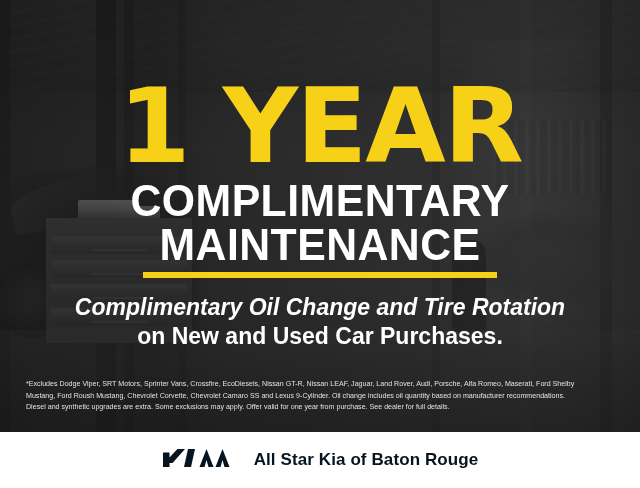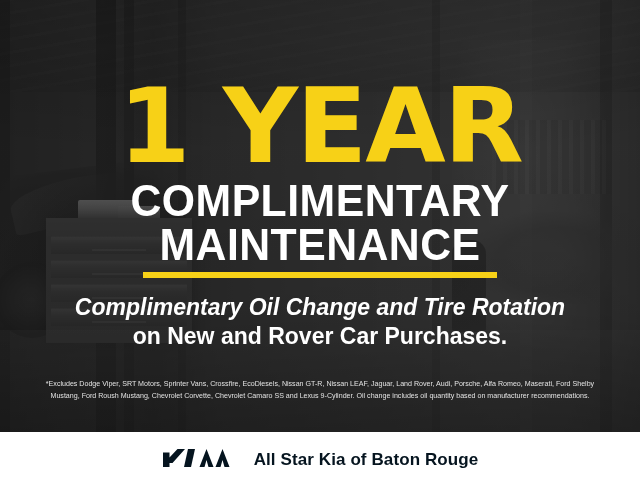--- a/index.html
+++ b/index.html
@@ -177,22 +177,21 @@
     font-family:"Liberation Sans", sans-serif;
     font-weight:bold;
     font-size:23px;
     line-height:28px;
     white-space:nowrap;
   }
   .promo-line.l1{top:293px;font-style:italic;}
   .promo-line.l2{top:322px;}
 
   .disclaimer{
-    position:absolute;left:14px;top:379px;width:612px;
-    text-align:center;
+    position:absolute;left:26px;top:379px;width:612px;
     color:#e2e2e2;
     font-family:"Liberation Sans", sans-serif;
     font-size:7.1px;
     line-height:11.5px;
   }
   .disclaimer div{white-space:nowrap;}
 
   
   .footer{
     position:absolute;left:0;top:432px;width:640px;height:56px;
@@ -253,25 +252,26 @@
     <div class="headline-year">1 YEAR</div>
 
     <div class="headline-sub1">COMPLIMENTARY</div>
 
     <div class="headline-sub2">MAINTENANCE</div>
 
     <div class="divider"></div>
 
     <div class="promo-line l1">Complimentary Oil Change and Tire Rotation</div>
 
-    <div class="promo-line l2">on New and Rover Car Purchases.</div>
+    <div class="promo-line l2">on New and Used Car Purchases.</div>
 
     <div class="disclaimer">
       <div>*Excludes Dodge Viper, SRT Motors, Sprinter Vans, Crossfire, EcoDiesels, Nissan GT-R, Nissan LEAF, Jaguar, Land Rover, Audi, Porsche, Alfa Romeo, Maserati, Ford Shelby</div>
       <div>Mustang, Ford Roush Mustang, Chevrolet Corvette, Chevrolet Camaro SS and Lexus 9-Cylinder. Oil change includes oil quantity based on manufacturer recommendations.</div>
+      <div>Diesel and synthetic upgrades are extra. Some exclusions may apply. Offer valid for one year from purchase. See dealer for full details.</div>
     </div>
   </div>
 
   <div class="footer">
     <div class="footer-inner">
       <span class="kia-logo">
         <svg width="72" height="26" viewBox="0 0 288 104" aria-hidden="true">
           <g fill="#05141F">
 
             <path d="M4 30 L30 30 L30 50 L62 16 L92 16 L42 72 L30 72 L30 88 L4 88 Z"></path>

